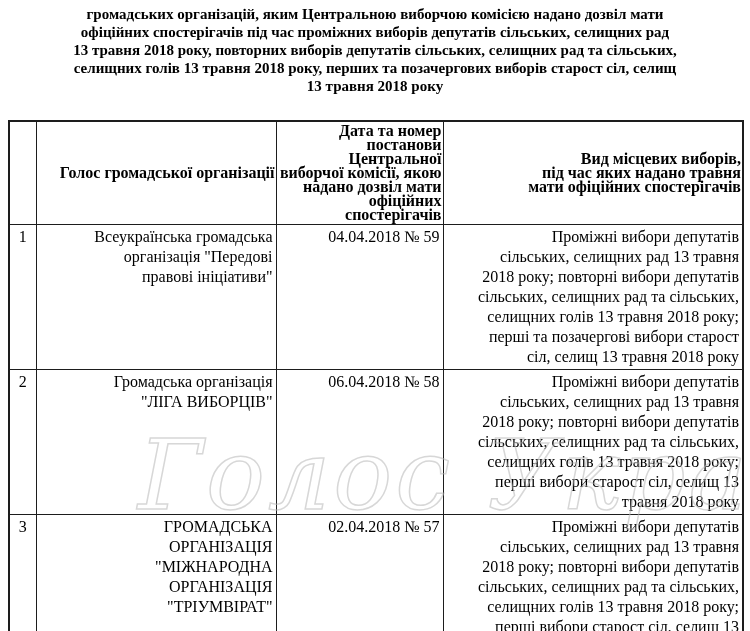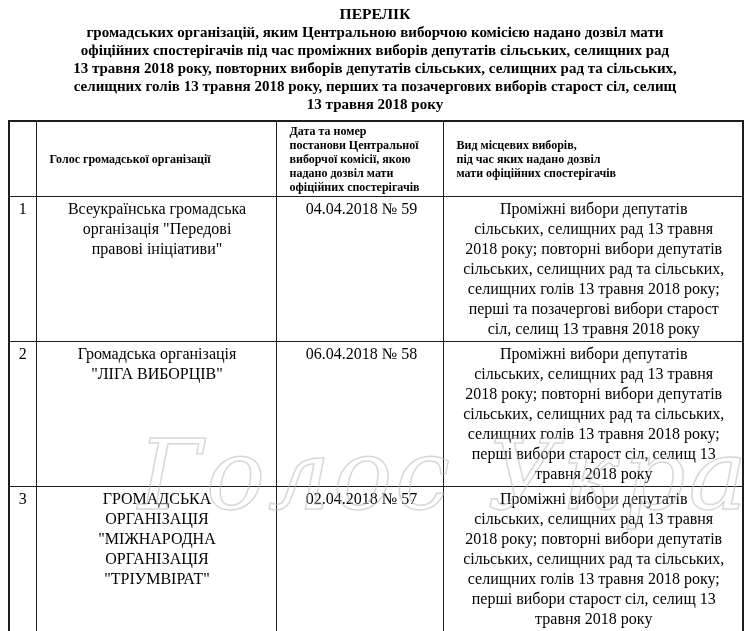--- a/index.html
+++ b/index.html
@@ -38,32 +38,32 @@
     background: transparent;
   }
   table.doc-table, table.doc-table th, table.doc-table td {
     border: 1px solid #1d1d1d;
   }
   table.doc-table {
     border-width: 2px;
   }
   th {
     font-weight: bold;
-    font-size: 12px;
+    font-size: 16px;
     line-height: 14px;
-    text-align: left;
+    text-align: right;
     vertical-align: middle;
     white-space: pre-line;
-    padding: 2px 13px;
+    padding: 2px 1px;
   }
   td {
     font-size: 16px;
     line-height: 20px;
     vertical-align: top;
-    text-align: center;
+    text-align: right;
     white-space: pre-line;
     padding: 2px 3px 2px 5px;
   }
   td.cell-num {
     text-align: center;
     padding-left: 1px;
     padding-right: 1px;
   }
   td.cell-res {
     padding-left: 7px;
@@ -89,21 +89,20 @@
     z-index: 5;
   }
   @supports not (-webkit-text-stroke: 1px black) {
     .watermark { color: #cccccc; }
   }
 </style>
 </head>
 <body>
 
 <div class="title-block">
-  <div class="title-heading">ПЕРЕЛІК</div>
   <div class="title-subtitle">громадських організацій, яким Центральною виборчою комісією надано дозвіл мати
 офіційних спостерігачів під час проміжних виборів депутатів сільських, селищних рад
 13 травня 2018 року, повторних виборів депутатів сільських, селищних рад та сільських,
 селищних голів 13 травня 2018 року, перших та позачергових виборів старост сіл, селищ
 13 травня 2018 року</div>
 </div>
 
 <table class="doc-table">
   <colgroup>
     <col style="width:27px">
@@ -114,21 +113,21 @@
   <thead>
     <tr class="hdr">
       <th></th>
       <th>Голос громадської організації</th>
       <th>Дата та номер
 постанови Центральної
 виборчої комісії, якою
 надано дозвіл мати
 офіційних спостерігачів</th>
       <th>Вид місцевих виборів,
-під час яких надано дозвіл
+під час яких надано травня
 мати офіційних спостерігачів</th>
     </tr>
   </thead>
   <tbody>
     <tr class="row-1">
       <td class="cell-num">1</td>
       <td>Всеукраїнська громадська
 організація "Передові
 правові ініціативи"</td>
       <td class="cell-res">04.04.2018 № 59</td>

